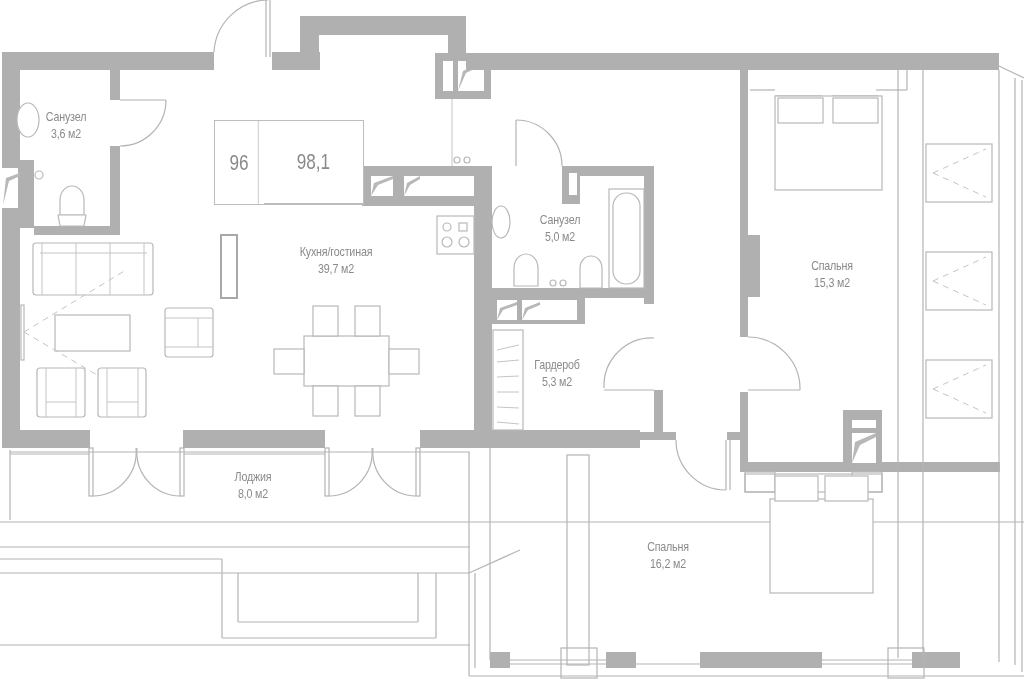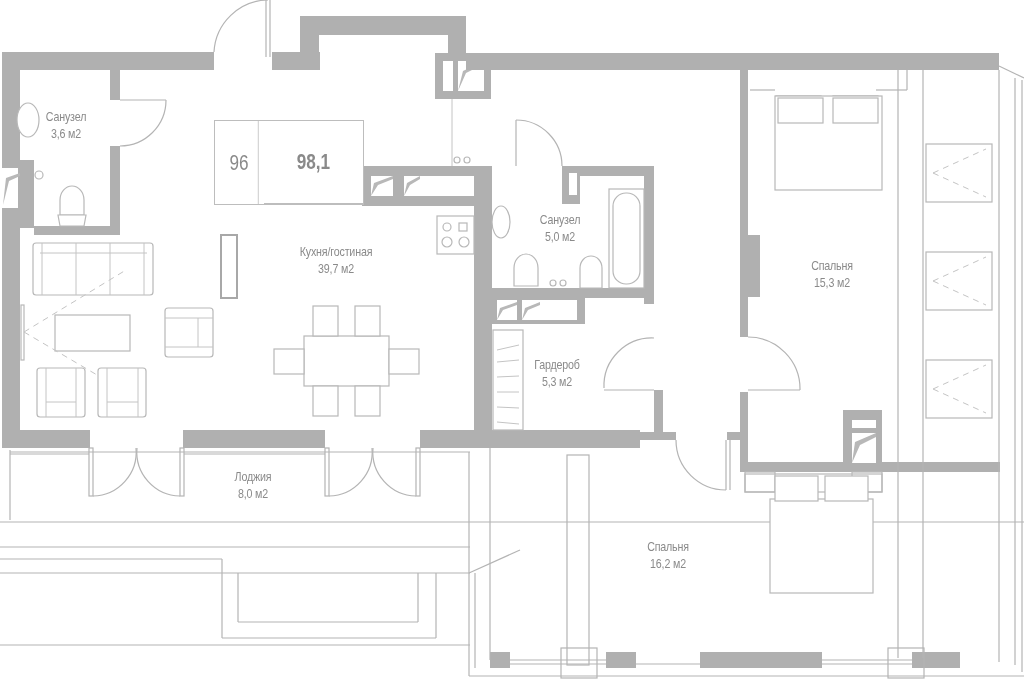--- a/index.html
+++ b/index.html
@@ -7,21 +7,21 @@
     svg.plan { position: absolute; left: 0; top: 0; width: 1024px; height: 682px; }
     .wall { fill: #b0b0b0; }
     .ln { fill: none; stroke: #b4b4b4; stroke-width: 1.2; }
     .lnt { fill: none; stroke: #c4c4c4; stroke-width: 1; }
     .dash { fill: none; stroke: #c4c4c4; stroke-width: 1; stroke-dasharray: 6 5; }
     .furn { fill: #ffffff; stroke: #b8b8b8; stroke-width: 1.2; }
     .label { position: absolute; text-align: center; color: #8a8a8a; font-family: "Liberation Sans Narrow", "Liberation Sans", sans-serif; font-size: 13px; line-height: 17px; transform: translateX(-50%) scaleX(0.82); white-space: nowrap; letter-spacing: -0.2px; }
     .label span { display: block; }
     .infobox { position: absolute; left: 214px; top: 120px; width: 150px; height: 85px; border: 1px solid #bdbdbd; box-sizing: border-box; display: flex; background: #fff; }
     .infobox .left { width: 48px; border-right: 1px solid #bdbdbd; display: flex; align-items: center; justify-content: center; color: #8a8a8a; font-size: 22px; transform: scaleX(0.78); }
-    .infobox .right { flex: 1; display: flex; flex-direction: row; font-weight: bold; }
+    .infobox .right { flex: 1; display: flex; flex-direction: row; }
     .infobox .cell { flex: 1; display: flex; align-items: center; justify-content: center; color: #8a8a8a; font-size: 22px; }
     .infobox .cell.top { border-bottom: 1px solid #bdbdbd; }
     .infobox .cell span { display: inline-block; transform: scaleX(0.78); }
   </style>
 </head>
 <body>
 
 <svg class="plan" viewBox="0 0 1024 682" xmlns="http://www.w3.org/2000/svg">
 
   <g>

